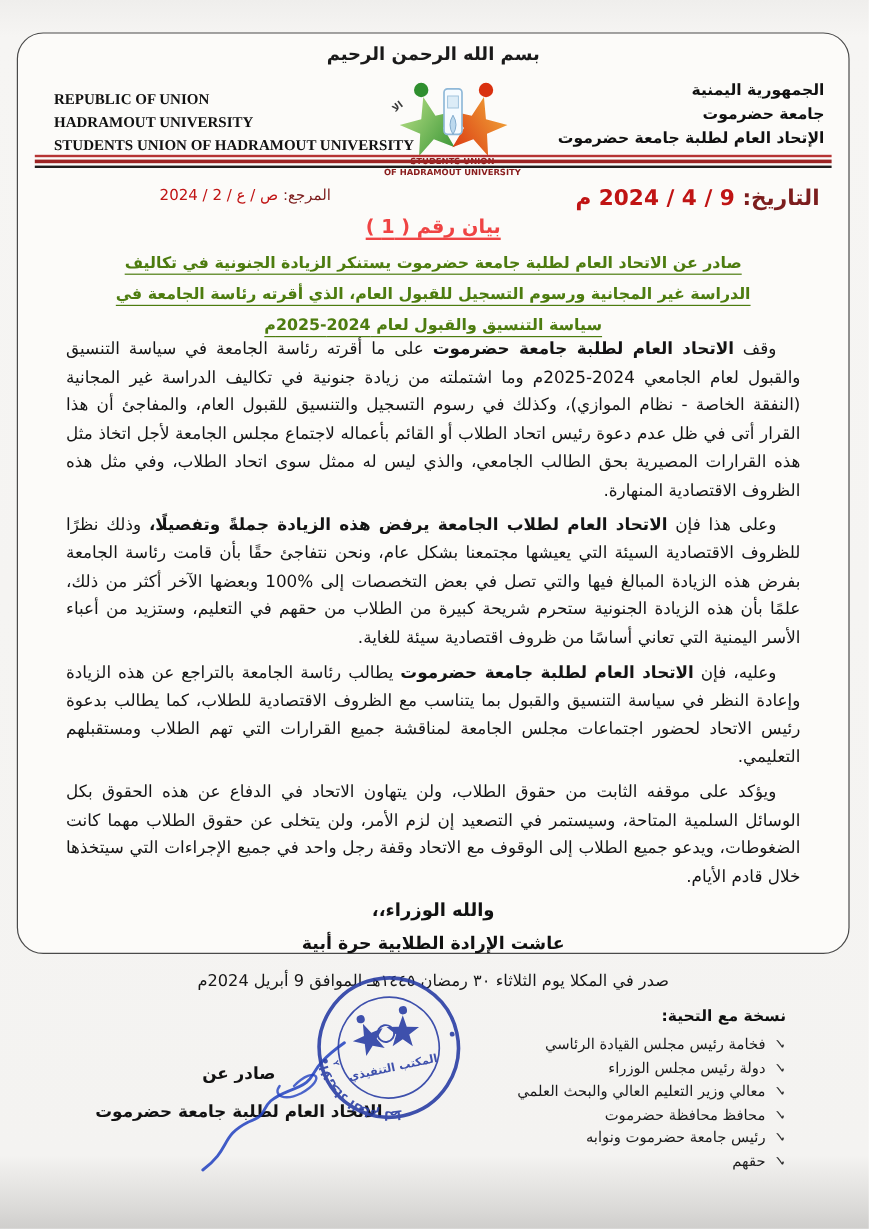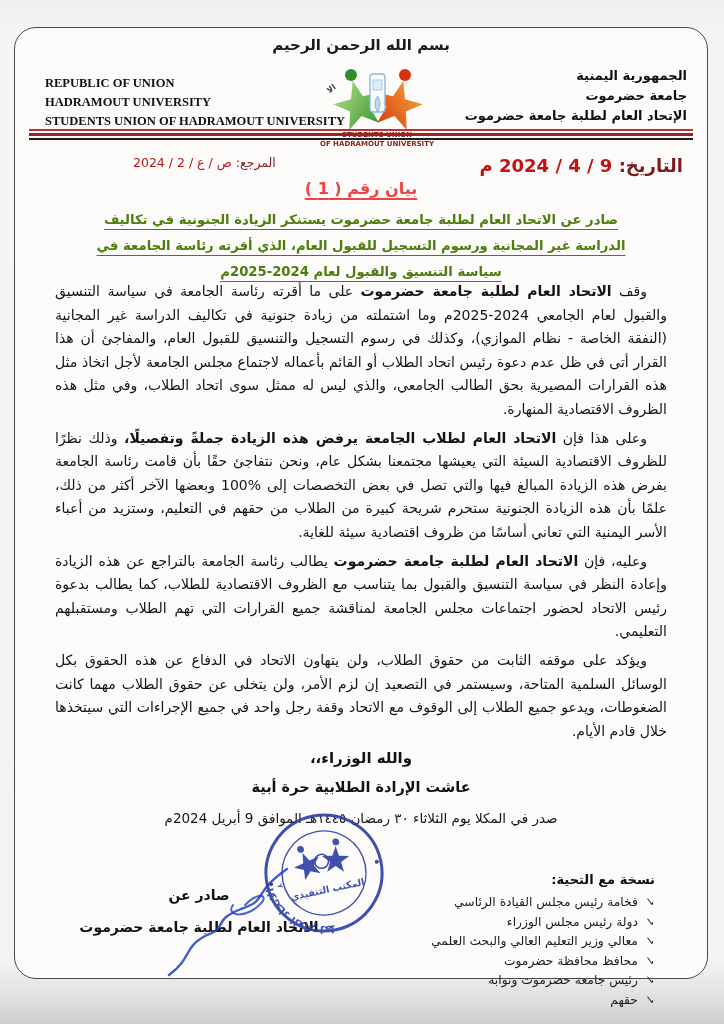--- a/index.html
+++ b/index.html
@@ -2,21 +2,21 @@
 <html lang="ar"><head>
 <meta charset="utf-8">
 <style>
   html,body{margin:0;padding:0;}
   body{
     width:724px;height:1024px;position:relative;overflow:hidden;
     background:linear-gradient(180deg,#efeeec 0%,#f6f5f3 3%,#f4f3f1 94%,#dddcda 98%,#cfcecc 100%);
     font-family:"DejaVu Sans",sans-serif;
   }
   .page{
-    position:absolute;left:14px;top:27px;width:694px;height:952px;
+    position:absolute;left:14px;top:27px;width:694px;height:768px;
     background:#fcfbf9;border:1.6px solid #4a4a4a;border-radius:22px;
     box-sizing:border-box;direction:rtl;
   }
   .bismillah{
     position:absolute;top:8px;left:0;right:0;text-align:center;
     font-weight:bold;font-size:15px;color:#1a1a1a;
   }
   .logo{position:absolute;top:20px;left:272px;width:180px;height:104px;}
   .hdr-en{
     position:absolute;left:30px;top:46px;direction:ltr;text-align:left;
@@ -47,21 +47,21 @@
   .doc-subtitle span{text-decoration:underline;text-underline-offset:5px;text-decoration-thickness:1.4px;}
   .body-text{
     position:absolute;top:252px;left:40px;right:40px;
     font-size:14px;line-height:23.6px;text-align:justify;color:#141414;
   }
   .body-text p{margin:0 0 5px 0;text-indent:20px;}
   .body-text b{font-weight:bold;}
   .tawfiq{position:absolute;top:721px;left:0;right:0;text-align:center;font-weight:bold;font-size:15px;color:#111;}
   .slogan{position:absolute;top:751px;left:0;right:0;text-align:center;font-weight:bold;font-size:14.5px;color:#111;}
   .issued{position:absolute;top:782px;left:0;right:0;text-align:center;font-size:13.5px;color:#161616;}
-  .copies{position:absolute;right:52px;top:812px;text-align:right;margin-top:32px;}
+  .copies{position:absolute;right:52px;top:812px;text-align:right;}
   .copies-heading{font-weight:bold;font-size:13px;color:#101010;margin-bottom:6px;}
   .copies ul{list-style:none;margin:0;padding:0;font-size:12.3px;color:#1b1b1b;}
   .copies li{line-height:19.5px;}
   .copies .chk{display:inline-block;margin-left:7px;color:#2a2a2a;font-size:12px;transform:scaleX(-1);}
   .issuer{
     position:absolute;left:44px;top:851px;width:280px;text-align:center;
     font-weight:bold;font-size:14px;line-height:32px;color:#121212;z-index:1;
   }
   .stamp{position:absolute;left:245px;top:781px;width:128px;height:128px;z-index:3;opacity:.9;}
   .signature{position:absolute;left:140px;top:835px;width:150px;height:115px;z-index:2;}

